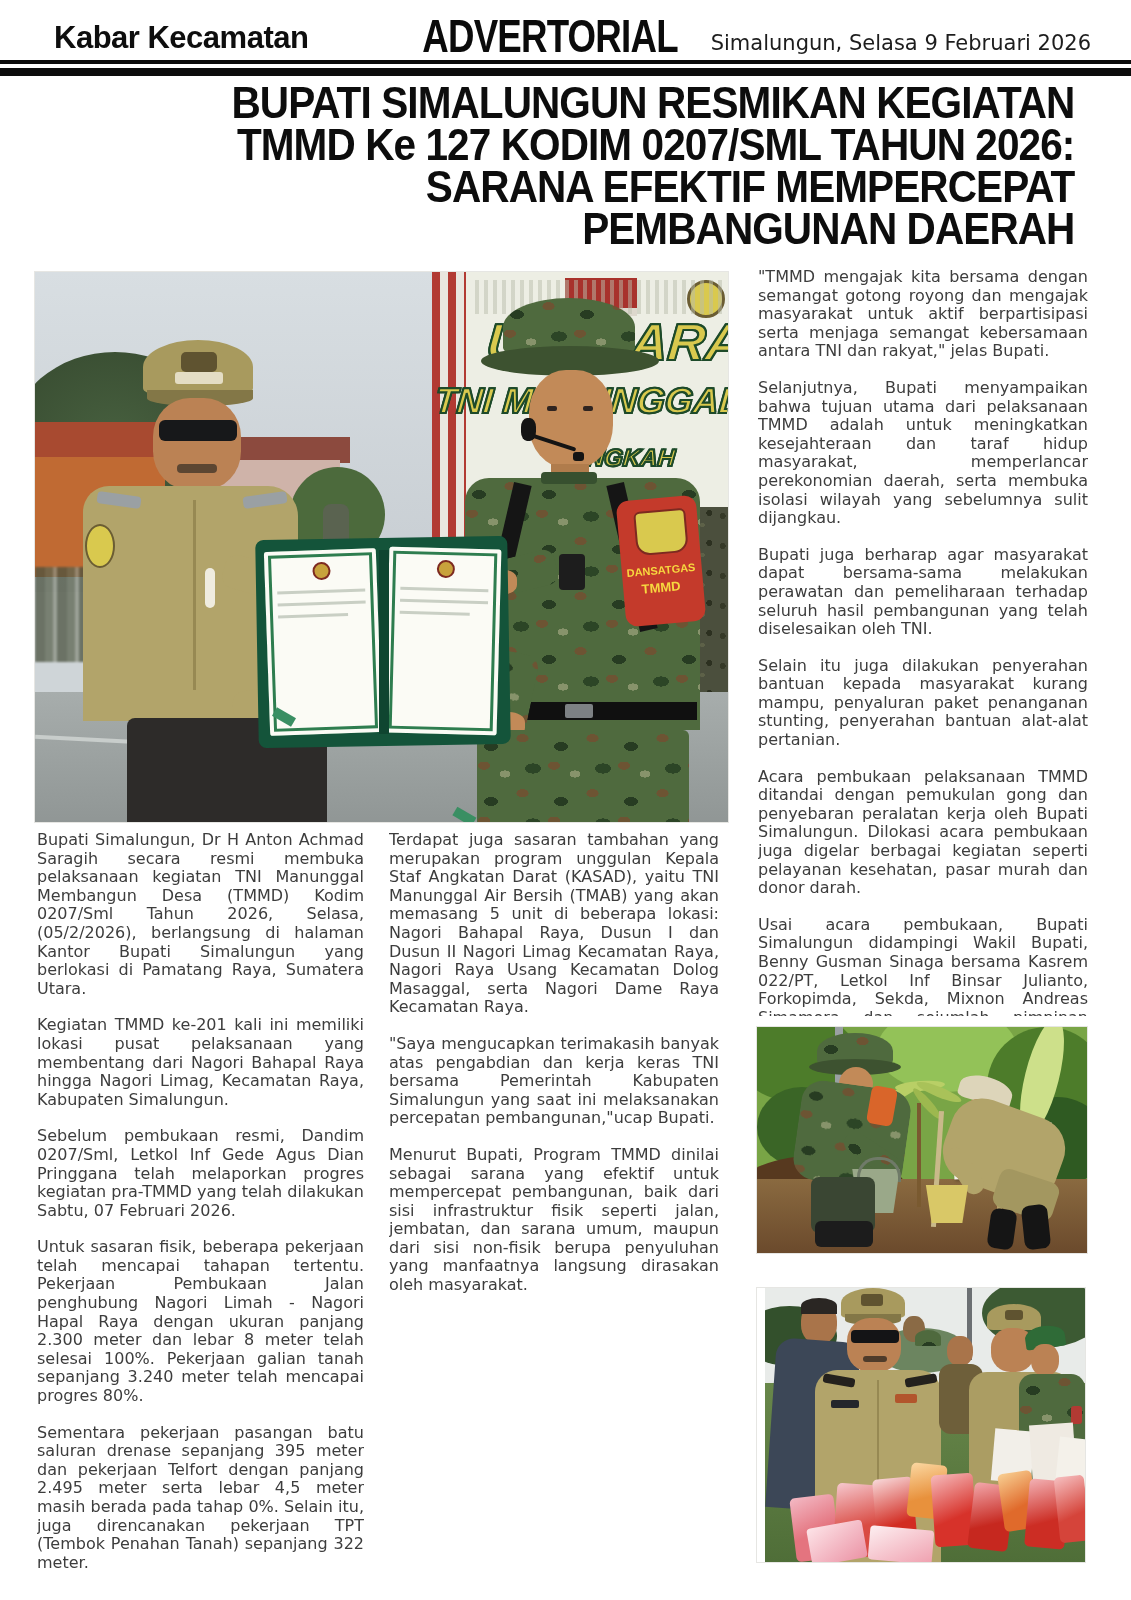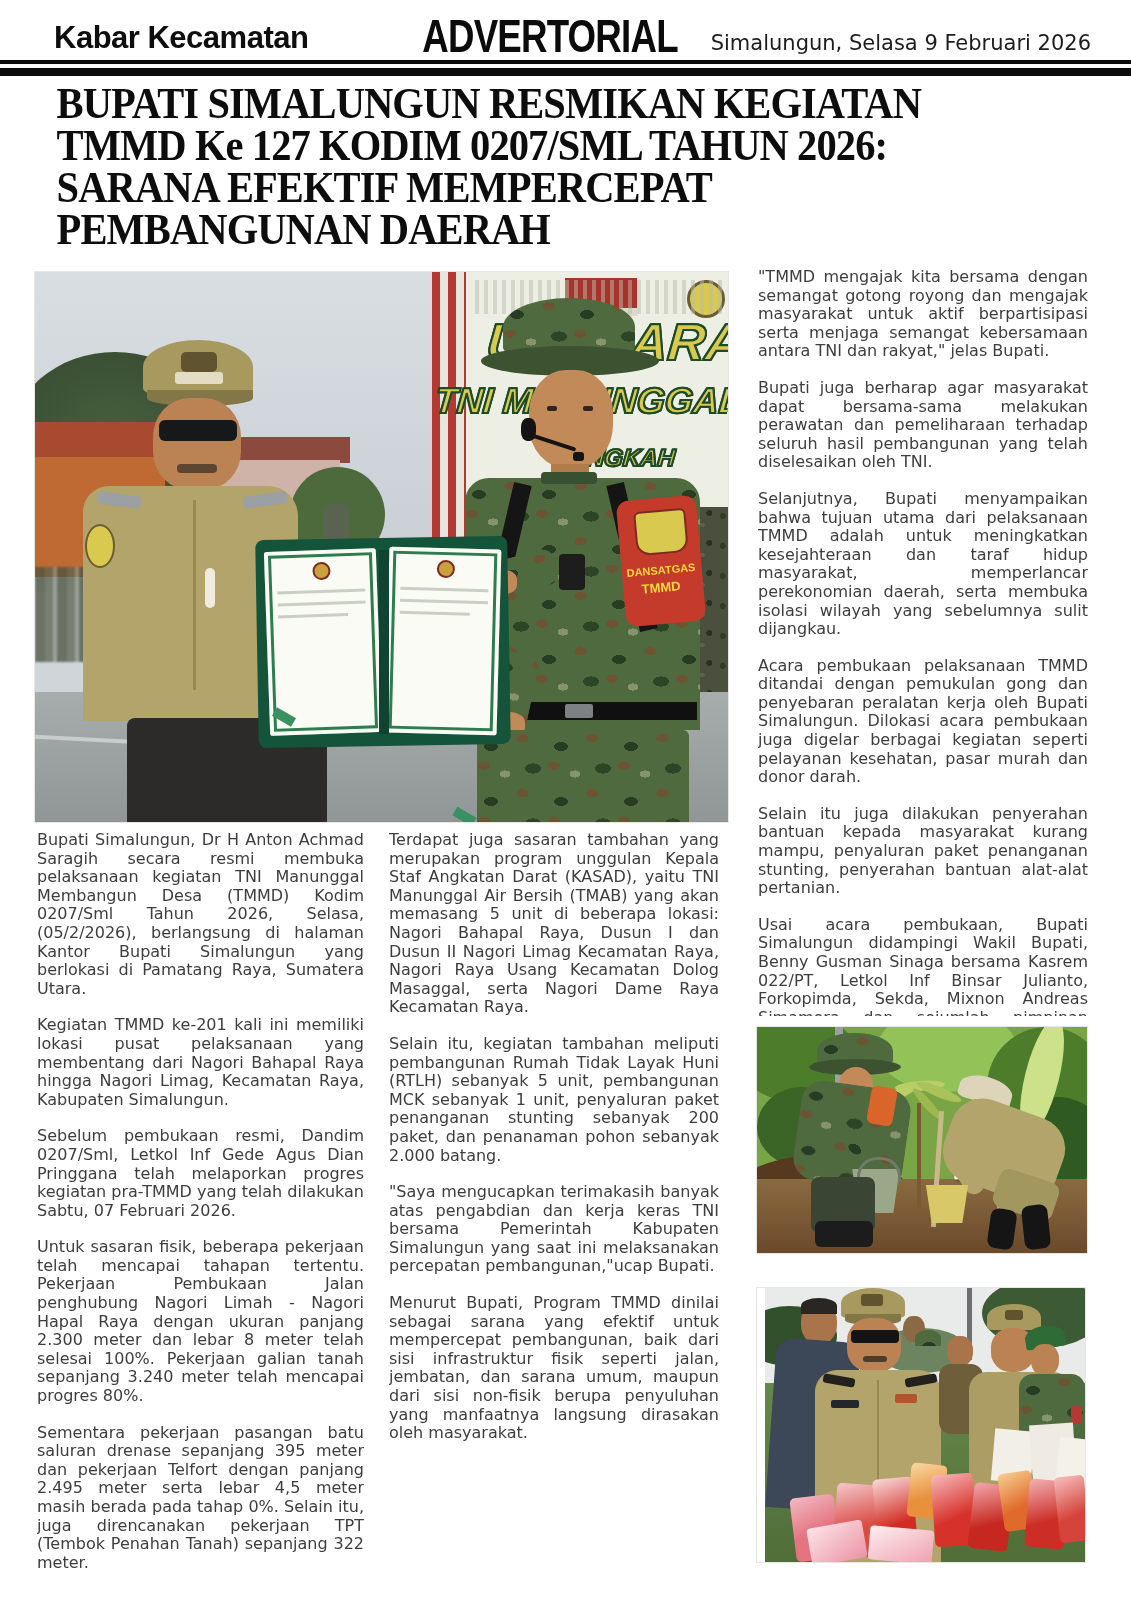--- a/index.html
+++ b/index.html
@@ -12,22 +12,22 @@
          font-size:31px;letter-spacing:-.5px;color:#0e0e0e;white-space:nowrap;}
   .section-tag{left:300px;top:8px;width:500px;text-align:center;
          font-family:"Liberation Sans",sans-serif;font-weight:900;font-size:47px;
          letter-spacing:-1px;color:#0b0b0b;transform:scaleX(.78);white-space:nowrap;}
   .dateline{right:40px;top:31px;font-size:21px;color:#1d1d1d;white-space:nowrap;}
   .rule{left:0;width:1131px;background:#0c0c0c;}
   .rule.thin{top:60px;height:4px;}
   .rule.thick{top:68px;height:8px;}
 
   
-  .headline{left:0;top:82px;width:1131px;text-align:left;
-            font-family:Liberation Serif, serif;font-weight:800;color:#0d0d0d;}
+  .headline{left:0;top:82px;width:1131px;text-align:right;
+            font-family:Liberation Sans, sans-serif;font-weight:800;color:#0d0d0d;}
   .headline .hl{display:block;font-size:45px;line-height:42px;letter-spacing:-1px;
                 transform:scaleX(.9);white-space:nowrap;}
 
   
   .col{font-size:16px;line-height:18.6px;text-align:justify;overflow:hidden;}
   .col .para{margin:0 0 18px 0;}
   .col-left{left:37px;top:831px;width:327px;height:748px;}
   .col-mid{left:389px;top:831px;width:330px;height:760px;}
   .col-right{left:758px;top:268px;width:330px;height:748px;}
 
@@ -183,30 +183,29 @@
 
   <div class="abs col col-left">
       <p class="para">Bupati Simalungun, Dr H Anton Achmad Saragih secara resmi membuka pelaksanaan kegiatan TNI Manunggal Membangun Desa (TMMD) Kodim 0207/Sml Tahun 2026, Selasa, (05/2/2026), berlangsung di halaman Kantor Bupati Simalungun yang berlokasi di Pamatang Raya, Sumatera Utara.</p>
       <p class="para">Kegiatan TMMD ke-201 kali ini memiliki lokasi pusat pelaksanaan yang membentang dari Nagori Bahapal Raya hingga Nagori Limag, Kecamatan Raya, Kabupaten Simalungun.</p>
       <p class="para">Sebelum pembukaan resmi, Dandim 0207/Sml, Letkol Inf Gede Agus Dian Pringgana telah melaporkan progres kegiatan pra-TMMD yang telah dilakukan Sabtu, 07 Februari 2026.</p>
       <p class="para">Untuk sasaran fisik, beberapa pekerjaan telah mencapai tahapan tertentu. Pekerjaan Pembukaan Jalan penghubung Nagori Limah - Nagori Hapal Raya dengan ukuran panjang 2.300 meter dan lebar 8 meter telah selesai 100%. Pekerjaan galian tanah sepanjang 3.240 meter telah mencapai progres 80%.</p>
       <p class="para">Sementara pekerjaan pasangan batu saluran drenase sepanjang 395 meter dan pekerjaan Telfort dengan panjang 2.495 meter serta lebar 4,5 meter masih berada pada tahap 0%. Selain itu, juga direncanakan pekerjaan TPT (Tembok Penahan Tanah) sepanjang 322 meter.</p>
     </div>
   <div class="abs col col-mid">
       <p class="para">Terdapat juga sasaran tambahan yang merupakan program unggulan Kepala Staf Angkatan Darat (KASAD), yaitu TNI Manunggal Air Bersih (TMAB) yang akan memasang 5 unit di beberapa lokasi: Nagori Bahapal Raya, Dusun I dan Dusun II Nagori Limag Kecamatan Raya, Nagori Raya Usang Kecamatan Dolog Masaggal, serta Nagori Dame Raya Kecamatan Raya.</p>
-      <p class="para">Selain itu, kegiatan tambahan meliputi pembangunan Rumah Tidak Layak Huni (RTLH) sebanyak 5 unit, pembangunan MCK sebanyak 1 unit, penyaluran paket penanganan stunting sebanyak 200 paket, dan penanaman pohon sebanyak 2.000 batang.</p>
       <p class="para">"Saya mengucapkan terimakasih banyak atas pengabdian dan kerja keras TNI bersama Pemerintah Kabupaten Simalungun yang saat ini melaksanakan percepatan pembangunan,"ucap Bupati.</p>
       <p class="para">Menurut Bupati, Program TMMD dinilai sebagai sarana yang efektif untuk mempercepat pembangunan, baik dari sisi infrastruktur fisik seperti jalan, jembatan, dan sarana umum, maupun dari sisi non-fisik berupa penyuluhan yang manfaatnya langsung dirasakan oleh masyarakat.</p>
     </div>
   <div class="abs col col-right">
       <p class="para">"TMMD mengajak kita bersama dengan semangat gotong royong dan mengajak masyarakat untuk aktif berpartisipasi serta menjaga semangat kebersamaan antara TNI dan rakyat," jelas Bupati.</p>
+      <p class="para">Selanjutnya, Bupati menyampaikan bahwa tujuan utama dari pelaksanaan TMMD adalah untuk meningkatkan kesejahteraan dan taraf hidup masyarakat, memperlancar perekonomian daerah, serta membuka isolasi wilayah yang sebelumnya sulit dijangkau.</p>
       <p class="para">Bupati juga berharap agar masyarakat dapat bersama-sama melakukan perawatan dan pemeliharaan terhadap seluruh hasil pembangunan yang telah diselesaikan oleh TNI.</p>
-      <p class="para">Selanjutnya, Bupati menyampaikan bahwa tujuan utama dari pelaksanaan TMMD adalah untuk meningkatkan kesejahteraan dan taraf hidup masyarakat, memperlancar perekonomian daerah, serta membuka isolasi wilayah yang sebelumnya sulit dijangkau.</p>
+      <p class="para">Selain itu juga dilakukan penyerahan bantuan kepada masyarakat kurang mampu, penyaluran paket penanganan stunting, penyerahan bantuan alat-alat pertanian.</p>
       <p class="para">Acara pembukaan pelaksanaan TMMD ditandai dengan pemukulan gong dan penyebaran peralatan kerja oleh Bupati Simalungun. Dilokasi acara pembukaan juga digelar berbagai kegiatan seperti pelayanan kesehatan, pasar murah dan donor darah.</p>
-      <p class="para">Selain itu juga dilakukan penyerahan bantuan kepada masyarakat kurang mampu, penyaluran paket penanganan stunting, penyerahan bantuan alat-alat pertanian.</p>
       <p class="para">Usai acara pembukaan, Bupati Simalungun didampingi Wakil Bupati, Benny Gusman Sinaga bersama Kasrem 022/PT, Letkol Inf Binsar Julianto, Forkopimda, Sekda, Mixnon Andreas Simamora dan sejumlah pimpinan perangkat daerah, camat Raya, Septiaman Purba meninjau lokasi pelaksanaan TMMD. Di lokasi TMMD, kehadiran Bupati dan rombongan disambut dengan hangat oleh masyarakat. (*)</p>
     </div>
 
   <div class="abs photo photo-tree" title="Prajurit TNI dan pejabat menyiram bibit pohon yang baru ditanam">
     <div class="abs" style="left:0;top:0;width:330px;height:226px;background:#79a546;"></div>
     <div class="abs" style="left:-20px;top:-15px;width:120px;height:90px;border-radius:50%;background:#4d7c2a;"></div>
     <div class="abs" style="left:120px;top:-20px;width:140px;height:85px;border-radius:50%;background:#93c258;"></div>
     <div class="abs" style="left:230px;top:0;width:120px;height:120px;border-radius:50%;background:#4d7c2a;"></div>
     <div class="abs" style="left:250px;top:70px;width:100px;height:90px;border-radius:50%;background:#2f5a22;"></div>
     <div class="abs" style="left:0;top:60px;width:90px;height:80px;border-radius:50%;background:#3a6526;"></div>

